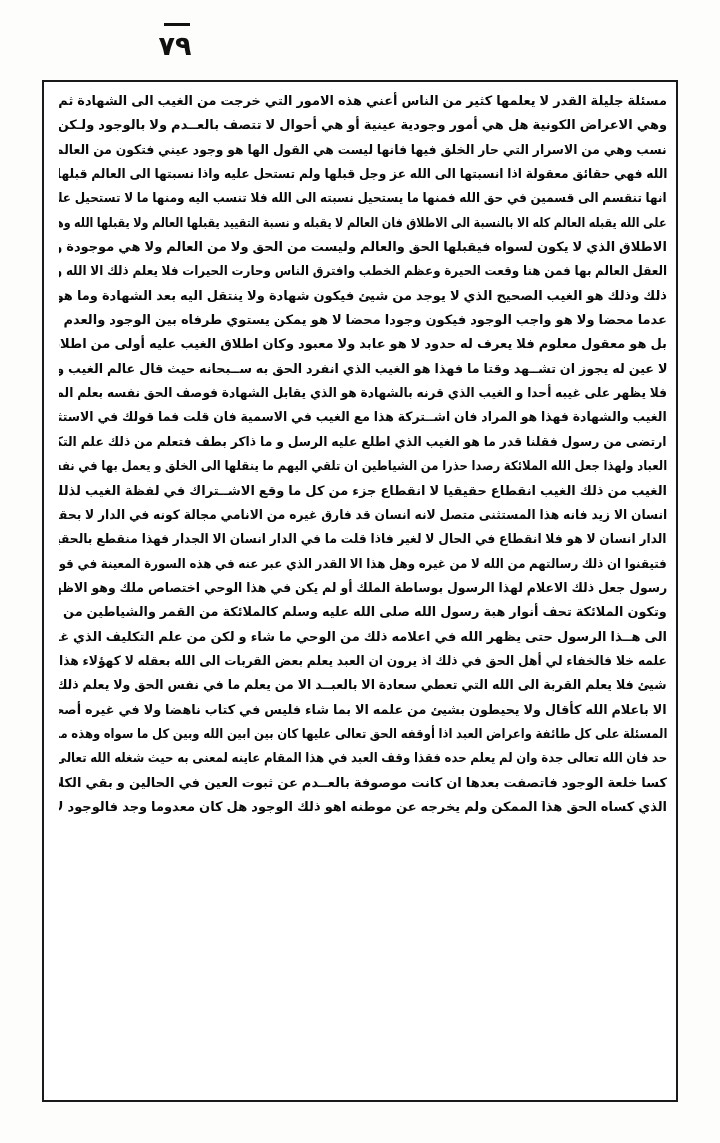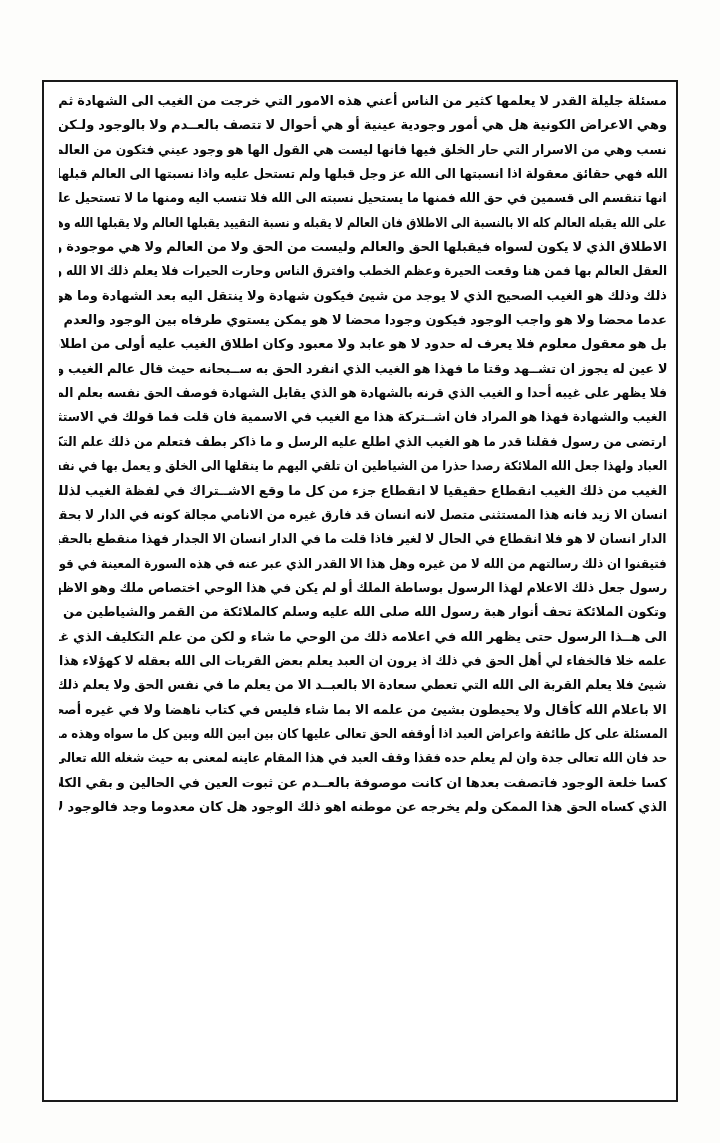--- a/index.html
+++ b/index.html
@@ -84,20 +84,23 @@
     display: inline-block;
     width: 100%;
     transform-origin: right center;
   }
 </style>
 </head>
 <body>
 
 <div class="page">
 
+  <div class="page-number">
+    <span class="pn-inner">٧٩</span>
+  </div>
 
   <div class="text-frame">
     <div class="body-text" id="body-text">
         <div class="ln"><span style="width: auto; transform: scaleX(0.9919); white-space: nowrap;">مسئلة جليلة القدر لا يعلمها كثير من الناس أعني هذه الامور التي خرجت من الغيب الى الشهادة ثم انتقلت الى الغيب</span></div>
         <div class="ln"><span style="width: auto; transform: scaleX(1); white-space: nowrap;">وهي الاعراض الكونية هل هي أمور وجودية عينية أو هي أحوال لا تتصف بالعــدم ولا بالوجود ولـكن تعقل فهي</span></div>
         <div class="ln"><span style="width: auto; transform: scaleX(0.949); white-space: nowrap;">نسب وهي من الاسرار التي حار الخلق فيها فانها ليست هي القول الها هو وجود عيني فتكون من العالم أو تكون عما سوى</span></div>
         <div class="ln"><span style="width: auto; transform: scaleX(0.9403); white-space: nowrap;">الله فهي حقائق معقولة اذا انسبتها الى الله عز وجل قبلها ولم تستحل عليه واذا نسبتها الى العالم قبلها لم تستحل عليه ثم</span></div>
         <div class="ln"><span style="width: auto; transform: scaleX(0.9205); white-space: nowrap;">انها تنقسم الى قسمين في حق الله فمنها ما يستحيل نسبته الى الله فلا تنسب اليه ومنها ما لا تستحيل عليه فالذي لا يستحيل</span></div>
         <div class="ln"><span style="width: auto; transform: scaleX(0.8587); white-space: nowrap;">على الله يقبله العالم كله الا بالنسبة الى الاطلاق فان العالم لا يقبله و نسبة التقييد يقبلها العالم ولا يقبلها الله وهذه الحقائق المعقولة</span></div>
         <div class="ln"><span style="width: auto; transform: scaleX(1); white-space: nowrap;">الاطلاق الذي لا يكون لسواه فيقبلها الحق والعالم وليست من الحق ولا من العالم ولا هي موجودة ولا يمكن ان ينكر</span></div>

